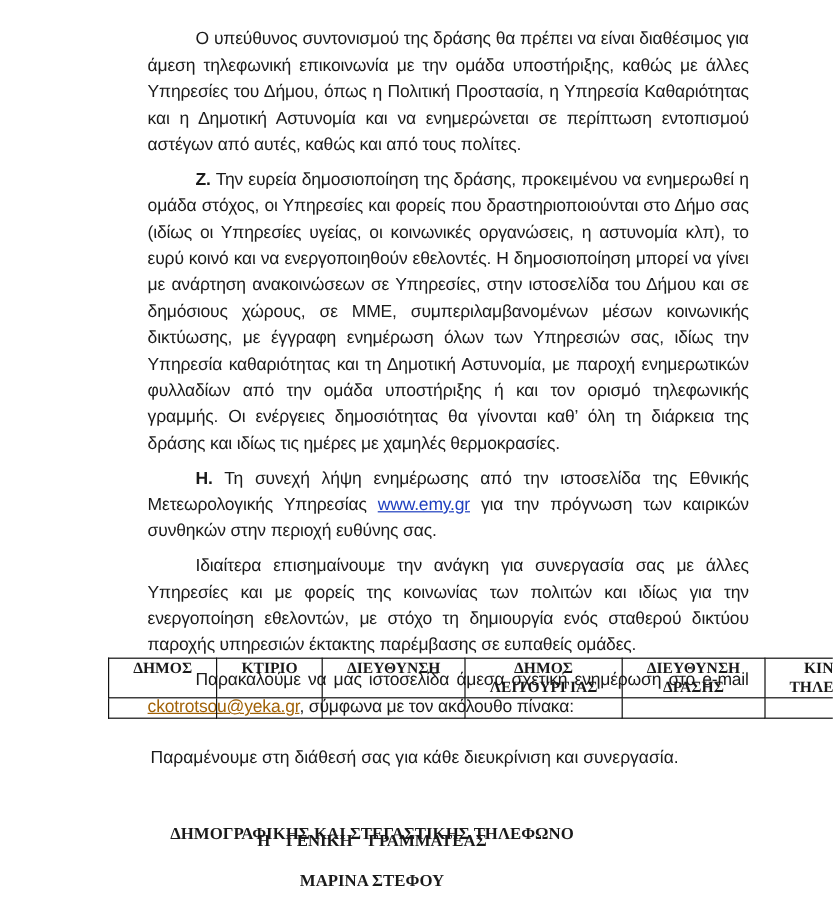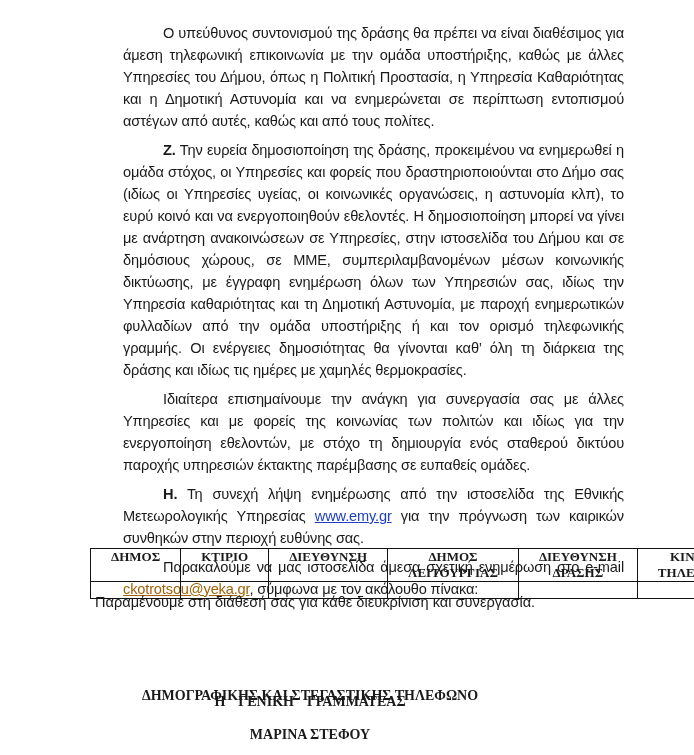--- a/index.html
+++ b/index.html
@@ -50,24 +50,24 @@
       text-align: center;
       vertical-align: top;
       line-height: 16px;
     }
     table.sheet th { height: 32px; }
     table.sheet td { height: 16px; }
     .closing {
       position: absolute;
       left: 95px;
       width: 501px;
-      text-align: left;
+      text-align: center;
       font-family: "Liberation Sans", "DejaVu Sans", sans-serif;
       font-size: 14.6px;
-      top: 594px;
+      top: 624px;
     }
     .sig {
       position: absolute;
       left: 60px;
       width: 500px;
       text-align: center;
       font-family: "Liberation Serif", "DejaVu Serif", serif;
       font-weight: bold;
       font-size: 14px;
       line-height: 20px;
@@ -80,24 +80,24 @@
 <body>
 
 <div class="page">
   <p class="para">
     <span>Ο υπεύθυνος συντονισμού της δράσης θα πρέπει να είναι διαθέσιμος για άμεση τηλεφωνική επικοινωνία με την ομάδα υποστήριξης, καθώς με άλλες Υπηρεσίες του Δήμου, όπως η Πολιτική Προστασία, η Υπηρεσία Καθαριότητας και η Δημοτική Αστυνομία και να ενημερώνεται σε περίπτωση εντοπισμού αστέγων από αυτές, καθώς και από τους πολίτες.</span>
   </p>
   <p class="para">
     <span class="lbl">Ζ.</span><span> Την ευρεία δημοσιοποίηση της δράσης, προκειμένου να ενημερωθεί η ομάδα στόχος, οι Υπηρεσίες και φορείς που δραστηριοποιούνται στο Δήμο σας (ιδίως οι Υπηρεσίες υγείας, οι κοινωνικές οργανώσεις, η αστυνομία κλπ), το ευρύ κοινό και να ενεργοποιηθούν εθελοντές. Η δημοσιοποίηση μπορεί να γίνει με ανάρτηση ανακοινώσεων σε Υπηρεσίες, στην ιστοσελίδα του Δήμου και σε δημόσιους χώρους, σε ΜΜΕ, συμπεριλαμβανομένων μέσων κοινωνικής δικτύωσης, με έγγραφη ενημέρωση όλων των Υπηρεσιών σας, ιδίως την Υπηρεσία καθαριότητας και τη Δημοτική Αστυνομία, με παροχή ενημερωτικών φυλλαδίων από την ομάδα υποστήριξης ή και τον ορισμό τηλεφωνικής γραμμής. Οι ενέργειες δημοσιότητας θα γίνονται καθ’ όλη τη διάρκεια της δράσης και ιδίως τις ημέρες με χαμηλές θερμοκρασίες.</span>
   </p>
   <p class="para">
-    <span>Ιδιαίτερα επισημαίνουμε την ανάγκη για συνεργασία σας με άλλες Υπηρεσίες και με φορείς της κοινωνίας των πολιτών και ιδίως για την ενεργοποίηση εθελοντών, με στόχο τη δημιουργία ενός σταθερού δικτύου παροχής υπηρεσιών έκτακτης παρέμβασης σε ευπαθείς ομάδες.</span>
+    <span class="lbl">Η.</span><span> Τη συνεχή λήψη ενημέρωσης από την ιστοσελίδα της Εθνικής Μετεωρολογικής Υπηρεσίας </span><a class="link-blue">www.emy.gr</a><span> για την πρόγνωση των καιρικών συνθηκών στην περιοχή ευθύνης σας.</span>
   </p>
   <p class="para">
-    <span class="lbl">Η.</span><span> Τη συνεχή λήψη ενημέρωσης από την ιστοσελίδα της Εθνικής Μετεωρολογικής Υπηρεσίας </span><a class="link-blue">www.emy.gr</a><span> για την πρόγνωση των καιρικών συνθηκών στην περιοχή ευθύνης σας.</span>
+    <span>Ιδιαίτερα επισημαίνουμε την ανάγκη για συνεργασία σας με άλλες Υπηρεσίες και με φορείς της κοινωνίας των πολιτών και ιδίως για την ενεργοποίηση εθελοντών, με στόχο τη δημιουργία ενός σταθερού δικτύου παροχής υπηρεσιών έκτακτης παρέμβασης σε ευπαθείς ομάδες.</span>
   </p>
   <p class="para">
     <span>Παρακαλούμε να μας ιστοσελίδα άμεσα σχετική ενημέρωση στο e-mail </span><a class="link-black">ckotrotsou@yeka.gr</a><span>, σύμφωνα με τον ακόλουθο πίνακα:</span>
   </p>
 </div>
 
 <table class="sheet">
   <colgroup>
     <col style="width:76px">
     <col style="width:75px">

